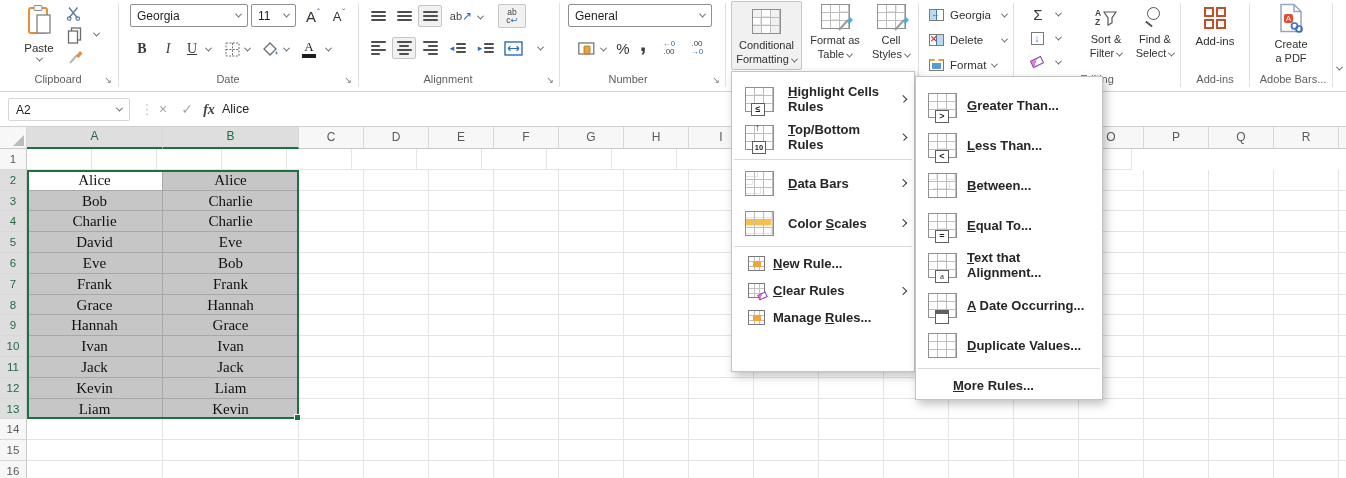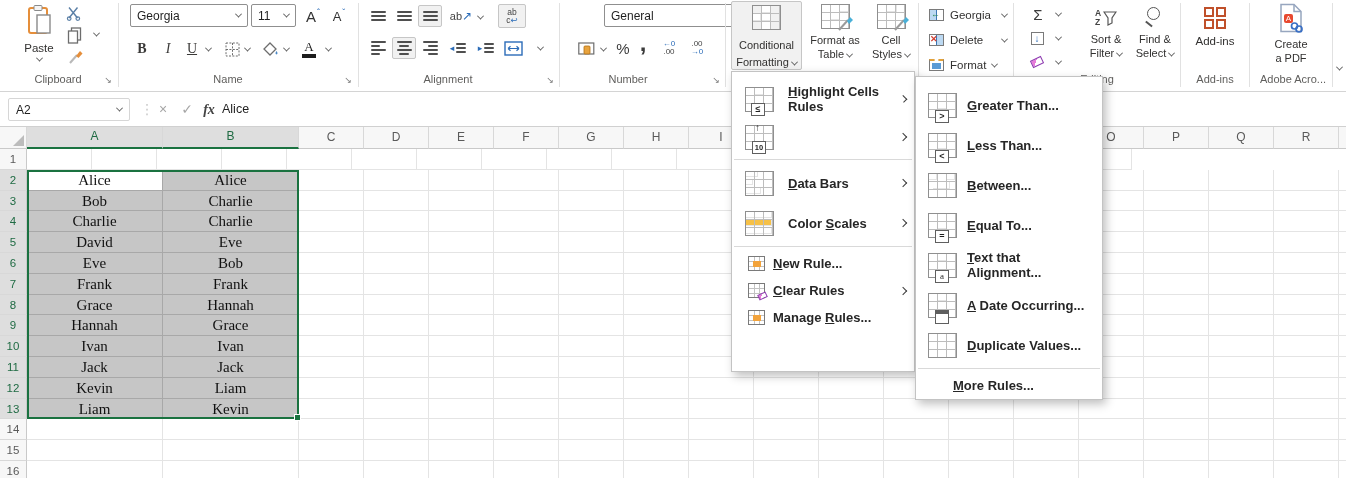--- a/index.html
+++ b/index.html
@@ -183,21 +183,21 @@
       <path d="M8 2 L14 8 L8 14 L2 8 Z" fill="#fff" stroke="#6d6d6d" stroke-width="1.3"></path>
       <path d="M14.5 10 q2 2.5 0 3.5 q-2 -1 0 -3.5" fill="#4a89c7"></path>
     </svg>
   </div>
   <span class="chv down" style="position:absolute;left:284px;top:47px"></span>
   <div class="rbtn" style="left:297px;top:37px;width:24px;height:24px;flex-direction:column;">
     <span style="font-size:13px;font-family:'Liberation Serif',serif;color:#222;line-height:13px;">A</span>
     <span style="width:14px;height:3.5px;background:#1d1d1d;margin-top:1px;"></span>
   </div>
   <span class="chv down" style="position:absolute;left:326px;top:47px"></span>
-  <div class="grp-label" style="left:190px;width:76px;">Name</div>
+  <div class="grp-label" style="left:190px;width:76px;">Date</div>
   <div class="launcher" style="left:341px;">↘</div>
   <div class="vsep" style="left:358px;"></div>
 
   <div class="rbtn" style="left:366px;top:5px;width:24px;height:22px;">
       <span class="bars">
         <i></i>
         <i></i>
         <i></i>
       </span>
     </div>
@@ -268,21 +268,21 @@
     <svg width="19" height="15" viewBox="0 0 19 15">
       <rect x="1" y="1" width="17" height="13" fill="#fff" stroke="#2b6cb8" stroke-width="1.4"></rect>
       <path d="M4 7.5 H15 M4 7.5 l2.5 -2.2 M4 7.5 l2.5 2.2 M15 7.5 l-2.5 -2.2 M15 7.5 l-2.5 2.2" stroke="#2b6cb8" stroke-width="1.2" fill="none"></path>
     </svg>
   </div>
   <span class="chv down" style="position:absolute;left:538px;top:46px"></span>
   <div class="grp-label" style="left:410px;width:76px;">Alignment</div>
   <div class="launcher" style="left:543px;">↘</div>
   <div class="vsep" style="left:559px;"></div>
 
-  <div class="combo" style="left:568px;top:4px;width:144px;margin-left:36px;">
+  <div class="combo" style="left:568px;top:4px;width:144px;">
     <span>General</span>
     <span class="chv down"></span>
   </div>
   <div class="rbtn" style="left:574px;top:37px;width:24px;height:22px;">
     <svg width="17" height="15" viewBox="0 0 17 15">
       <rect x="0.8" y="2" width="15" height="11" fill="#fff" stroke="#6d6d6d" stroke-width="1.2"></rect>
       <rect x="6" y="5" width="6" height="8" rx="1" fill="#e8a33d" stroke="#b06f14" stroke-width="0.8"></rect>
     </svg>
   </div>
   <span class="chv down" style="position:absolute;left:601px;top:47px"></span>
@@ -297,21 +297,21 @@
     <span style="font-size:8px;color:#444;">.00</span>
   </div>
   <div class="rbtn" style="left:684px;top:37px;width:26px;height:22px;flex-direction:column;line-height:8px;">
     <span style="font-size:8px;color:#444;">.00</span>
     <span style="font-size:8px;color:#2b6cb8;">→0</span>
   </div>
   <div class="grp-label" style="left:590px;width:76px;">Number</div>
   <div class="launcher" style="left:709px;">↘</div>
   <div class="vsep" style="left:725px;"></div>
 
-  <div class="bigv rbtn boxed" style="left:731px;top:1px;width:71px;height:69px;justify-content:space-between;padding-top:3px;">
+  <div class="bigv rbtn boxed" style="left:731px;top:1px;width:71px;height:69px;justify-content:center;padding-top:3px;">
     <span class="mi">
       <span class="cell red" style="left:9px;top:0;width:10px;height:8px;"></span>
       <span class="cell red" style="left:0;top:8px;width:9px;height:8px;"></span>
       <span class="cell blue" style="left:9px;top:8px;width:10px;height:8px;"></span>
       <span class="cell red" style="left:9px;top:16px;width:10px;height:9px;"></span>
       <span class="frame"></span>
     </span>
     <span class="lbl2" style="margin-top:4px;">Conditional</span>
     <span class="lbl2"><span>Formatting</span> <span class="chv down"></span></span>
   </div>
@@ -422,21 +422,21 @@
         <path d="M16 1.5 v7 h7" fill="none" stroke="#97a6bf" stroke-width="1.5"></path>
         <rect x="6" y="11" width="9" height="9" rx="2" fill="#e8492f"></rect>
         <text x="10.5" y="18.3" font-size="8" fill="#fff" text-anchor="middle" font-family="Liberation Sans, sans-serif">A</text>
         <circle cx="16.5" cy="23" r="3" fill="none" stroke="#3a6fc4" stroke-width="1.7"></circle>
         <circle cx="21" cy="26" r="3" fill="none" stroke="#3a6fc4" stroke-width="1.7"></circle>
       </svg>
     </span>
     <span class="lbl2">Create</span>
     <span class="lbl2">a PDF</span>
   </div>
-  <div class="grp-label" style="left:1252px;width:82px;white-space:nowrap;">Adobe Acro...</div>
+  <div class="grp-label" style="left:1252px;width:82px;white-space:nowrap;">Adobe Bars...</div>
   <div class="vsep" style="left:1332px;"></div>
   <span class="chv down" style="position:absolute;left:1337px;top:66px;"></span>
 </div>
 
 <div id="fbar">
   <div id="namebox">
     <span>A2</span>
     <span class="chv down"></span>
   </div>
   <span class="fbtn" style="left:136px;color:#c9c9c9;">⋮</span>
@@ -836,20 +836,21 @@
     <span><span></span><span class="key">H</span><span>ighlight Cells Rules</span></span>
     <span class="arrow"></span>
   </div>
   <div class="mitem h38">
     <span class="mi">
       <span class="cell orange" style="left:9px;top:0;width:10px;height:25px;"></span>
       <span class="frame"></span>
       <span style="position:absolute;left:10px;top:-3px;font-size:10px;font-weight:700;color:#222;z-index:2;">↑</span>
       <span class="badge" style="left:7px;bottom:-4px;font-size:7.5px;">10</span>
     </span>
+    <span><span></span><span class="key">T</span><span>op/Bottom Rules</span></span>
     <span class="arrow"></span>
   </div>
   <div class="msep"></div>
   <div class="mitem h40">
     <span class="mi">
       <span class="cell blue" style="left:1px;top:1px;width:12px;height:5px;"></span>
       <span class="cell blue" style="left:1px;top:9px;width:7px;height:5px;"></span>
       <span class="cell blue" style="left:1px;top:17px;width:15px;height:6px;"></span>
       <span class="frame"></span>
     </span>

